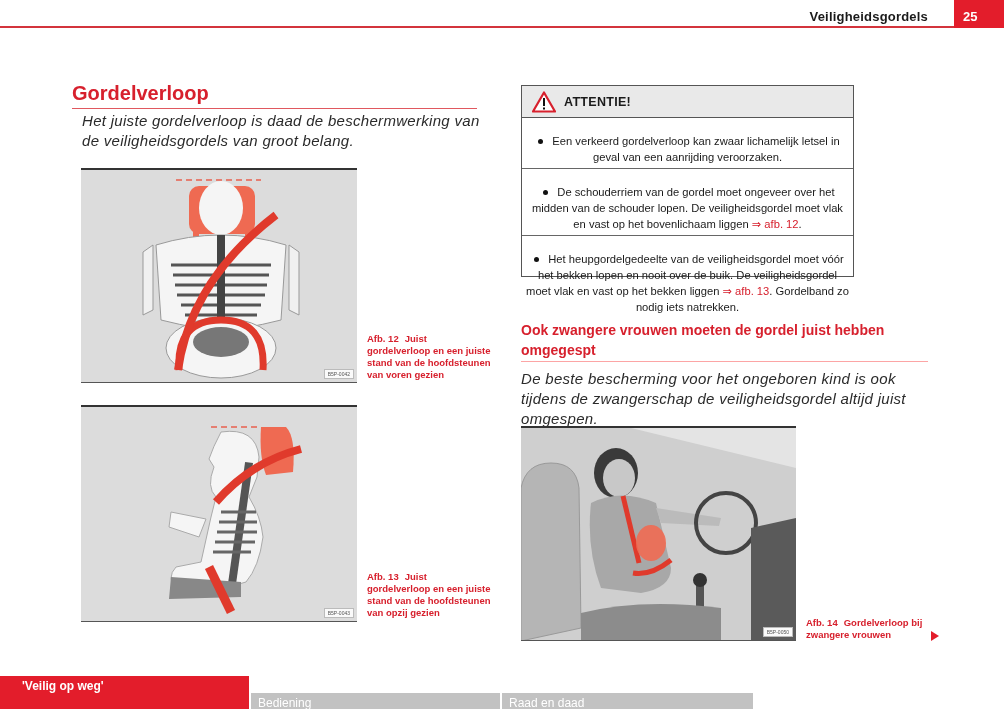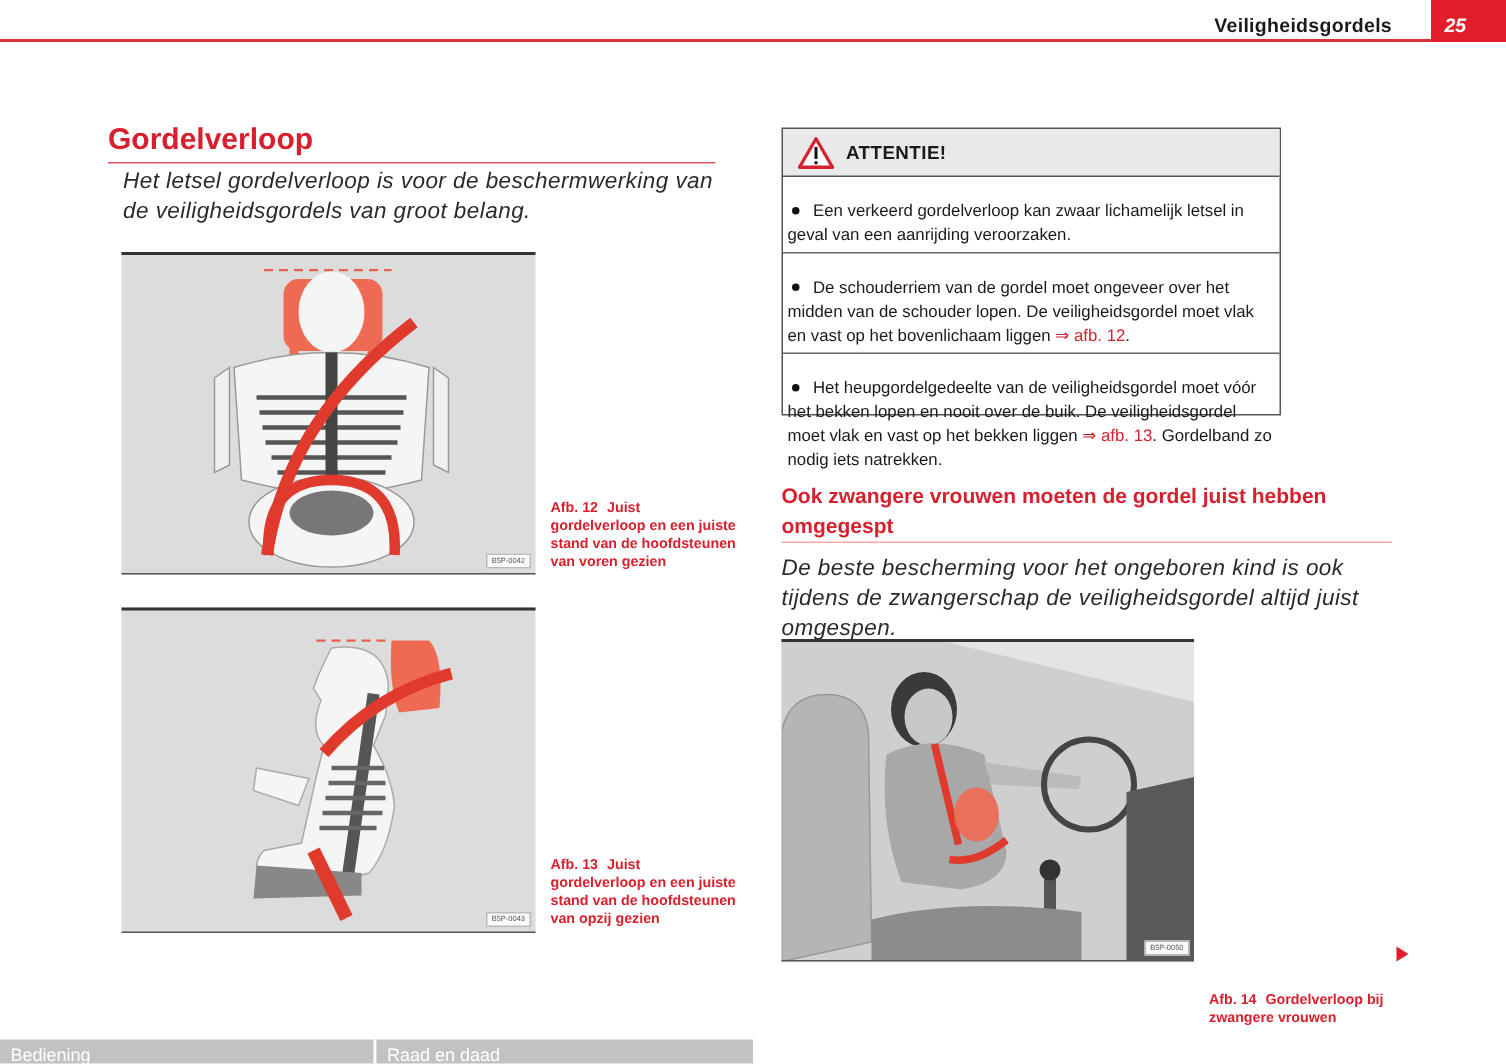--- a/index.html
+++ b/index.html
@@ -2,43 +2,43 @@
 <html><head>
 <meta charset="utf-8">
 <style>
   * { box-sizing: border-box; margin: 0; padding: 0; }
   html, body { width: 1004px; height: 709px; background: #ffffff; overflow: hidden; }
   body { position: relative; font-family: "Liberation Sans", "DejaVu Sans", sans-serif; color: #1a1a1a; }
 
   
   .hdr-line { position: absolute; left: 0; top: 26px; width: 954px; height: 2px; background: #d3343c; }
   .hdr-title { position: absolute; right: 76px; top: 9px; font-size: 13px; font-weight: bold; color: #1a1a1a; letter-spacing: 0.2px; }
-  .hdr-page { position: absolute; left: 954px; top: 0; width: 50px; height: 28px; background: #e31d2b; color: #fff; font-weight: bold; font-size: 13px; padding: 9px 0 0 9px; font-style: italic; }
+  .hdr-page { position: absolute; left: 954px; top: 0; width: 50px; height: 28px; background: #e31d2b; color: #fff; font-weight: bold; font-size: 13px; padding: 9px 0 0 9px; }
 
   
   .h-red { color: #d7202d; font-weight: bold; }
   .sec1-title { position: absolute; left: 72px; top: 82px; width: 405px; font-size: 20px; padding-bottom: 3px; border-bottom: 1px solid #e0585f; }
   .intro { position: absolute; font-style: italic; font-size: 15px; line-height: 20px; color: #2a2a2a; letter-spacing: 0.3px; }
   .intro1 { left: 82px; top: 111px; width: 410px; }
 
   .fig { position: absolute; background: #dcdcdc; border-top: 2px solid #333; border-bottom: 1px solid #555; overflow: hidden; }
   .fig1 { left: 81px; top: 168px; width: 276px; height: 215px; }
   .fig2 { left: 81px; top: 405px; width: 276px; height: 217px; }
   .fig3 { left: 521px; top: 426px; width: 275px; height: 215px; background: #c9c9c9; }
   .fig-code { position: absolute; right: 3px; bottom: 3px; background: #fafafa; border: 1px solid #bbb; font-size: 5px; color: #555; padding: 1px 3px; font-family: "Liberation Sans", sans-serif; }
 
   .caption { position: absolute; color: #d7202d; font-weight: bold; font-size: 9.5px; line-height: 12px; width: 125px; }
   .cap1 { left: 367px; top: 333px; }
   .cap2 { left: 367px; top: 571px; }
-  .cap3 { left: 806px; top: 617px; width: 130px; margin-top: 44px; }
+  .cap3 { left: 806px; top: 617px; width: 130px; }
   .caption .num { margin-right: 6px; }
   .next-arrow { position: absolute; left: 931px; top: 631px; width: 0; height: 0; border-top: 5px solid transparent; border-bottom: 5px solid transparent; border-left: 8px solid #e31d2b; }
 
   
-  .warn { position: absolute; left: 521px; top: 85px; width: 333px; height: 192px; border: 1px solid #555; }
+  .warn { position: absolute; left: 521px; top: 85px; width: 333px; height: 192px; border: 1px solid #555; text-align: center; }
   .warn-head { height: 32px; background: #e9e9e9; border-bottom: 1px solid #555; display: flex; align-items: center; padding-left: 10px; }
   .warn-head svg { width: 24px; height: 22px; margin-right: 8px; }
   .warn-head span { font-size: 12.5px; font-weight: bold; color: #1a1a1a; letter-spacing: 0.3px; }
   .warn-item { font-size: 11.2px; line-height: 16px; padding: 15px 3px 3px 3px; border-bottom: 1px solid #666; color: #1a1a1a; }
   .warn-item:last-child { border-bottom: none; }
   .bullet { display: inline-block; width: 5px; height: 5px; background: #111; border-radius: 50%; margin: 0 9px 2px 3px; vertical-align: middle; }
   .xref { color: #d7202d; }
   .end-mark { display: inline-block; width: 7px; height: 7px; background: #e31d2b; margin-left: 4px; vertical-align: middle; }
 
   
@@ -53,21 +53,21 @@
   .ftab:last-child { border-right: none; width: 251px; }
 </style>
 </head>
 <body>
 
 <div class="hdr-line"></div>
 <div class="hdr-title">Veiligheidsgordels</div>
 <div class="hdr-page">25</div>
 
 <div class="sec1-title h-red">Gordelverloop</div>
-<div class="intro intro1">Het letsel gordelverloop is voor de beschermwerking van de veiligheidsgordels van groot belang.</div>
+<div class="intro intro1">Het juiste gordelverloop is daad de beschermwerking van de veiligheidsgordels van groot belang.</div>
 
 <div class="fig fig1">
   <svg width="276" height="213" viewBox="0 0 276 213">
     <line x1="95" y1="10" x2="180" y2="10" stroke="#e8604f" stroke-width="1.5" stroke-dasharray="6,4"></line>
     <rect x="108" y="16" width="66" height="48" rx="10" fill="#ef6a52"></rect>
     <rect x="112" y="60" width="6" height="16" fill="#ef6a52"></rect>
     <rect x="164" y="60" width="6" height="16" fill="#ef6a52"></rect>
     <ellipse cx="140" cy="38" rx="22" ry="27" fill="#f5f5f5"></ellipse>
     <path d="M75 75 Q140 55 205 75 L200 150 Q160 160 140 160 Q120 160 80 150 Z" fill="#f5f5f5" stroke="#999" stroke-width="1"></path>
     <path d="M62 82 L72 75 L72 140 L62 145 Z" fill="#f0f0f0" stroke="#999"></path>
@@ -158,15 +158,16 @@
     <path d="M112 145 Q130 148 150 132" fill="none" stroke="#e03a2c" stroke-width="5"></path>
   </svg>
   <div class="fig-code">B5P-0050</div>
 </div>
 <div class="caption cap3">
   <span class="num">Afb. 14</span><span>Gordelverloop bij zwangere vrouwen</span>
 </div>
 <div class="next-arrow"></div>
 
 <div class="footer">
+  <div class="ftab active">'Veilig op weg'</div>
   <div class="ftab inactive">Bediening</div>
   <div class="ftab inactive">Raad en daad</div>
 </div>
 
 </body></html>

